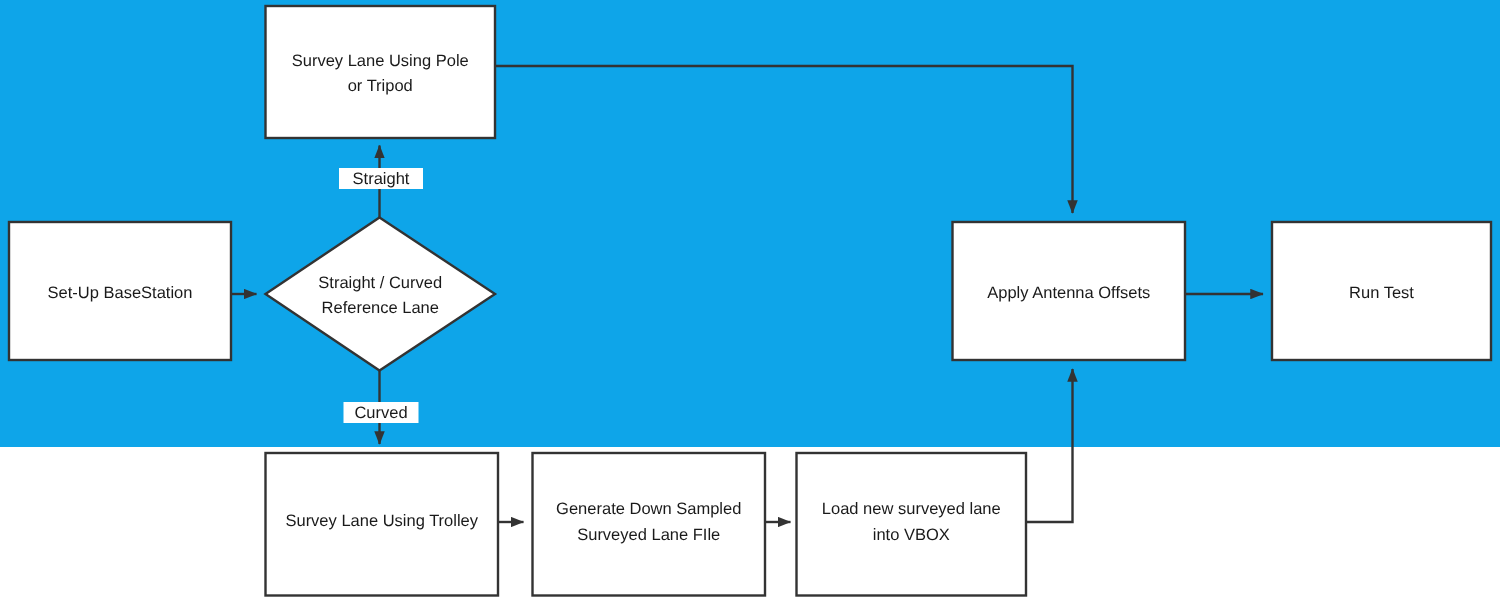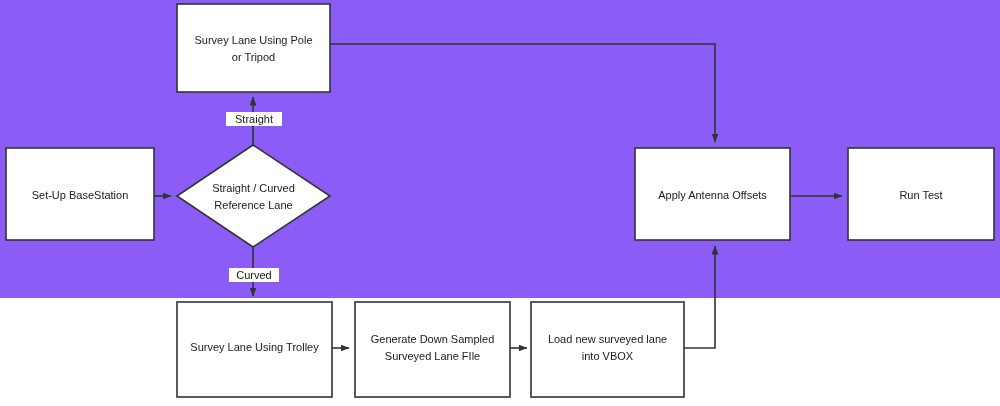--- a/index.html
+++ b/index.html
@@ -10,21 +10,21 @@
   body {
     width: 1000px;
     height: 406px;
     font-family: "Liberation Sans", sans-serif;
     overflow: hidden;
   }
   #flowchart-root {
     position: relative;
     width: 1000px;
     height: 298px;
-    background: #8b5cf6;
+    background: #0ea5e9;
   }
   svg.chart-canvas {
     display: block;
     width: 1000px;
     height: 406px;
   }
   .node-shape {
     fill: #ffffff;
     stroke: #333333;
     stroke-width: 1.6;

